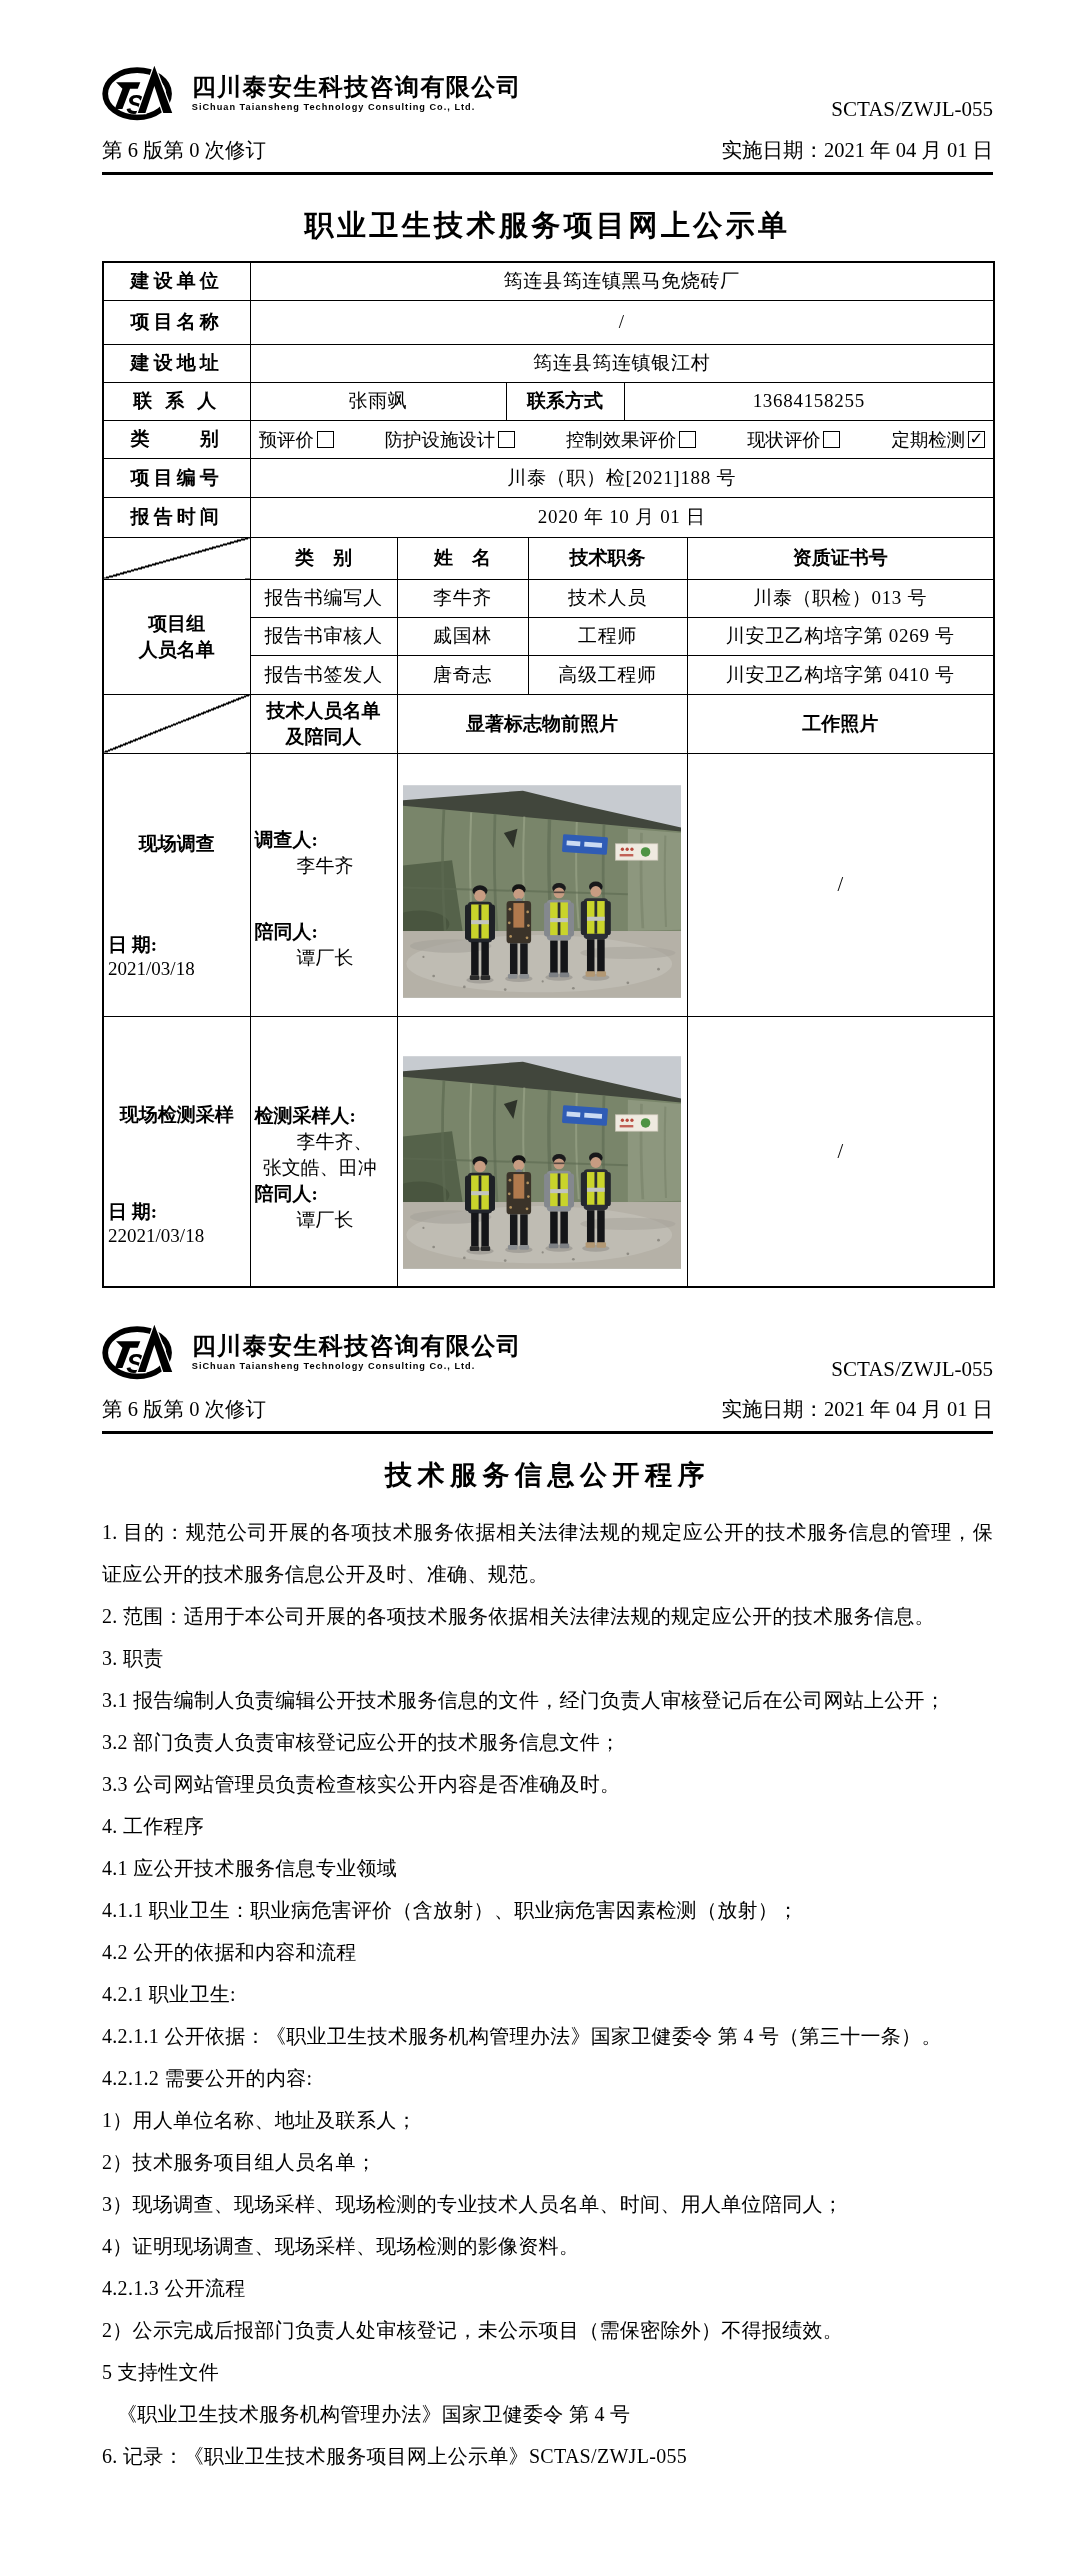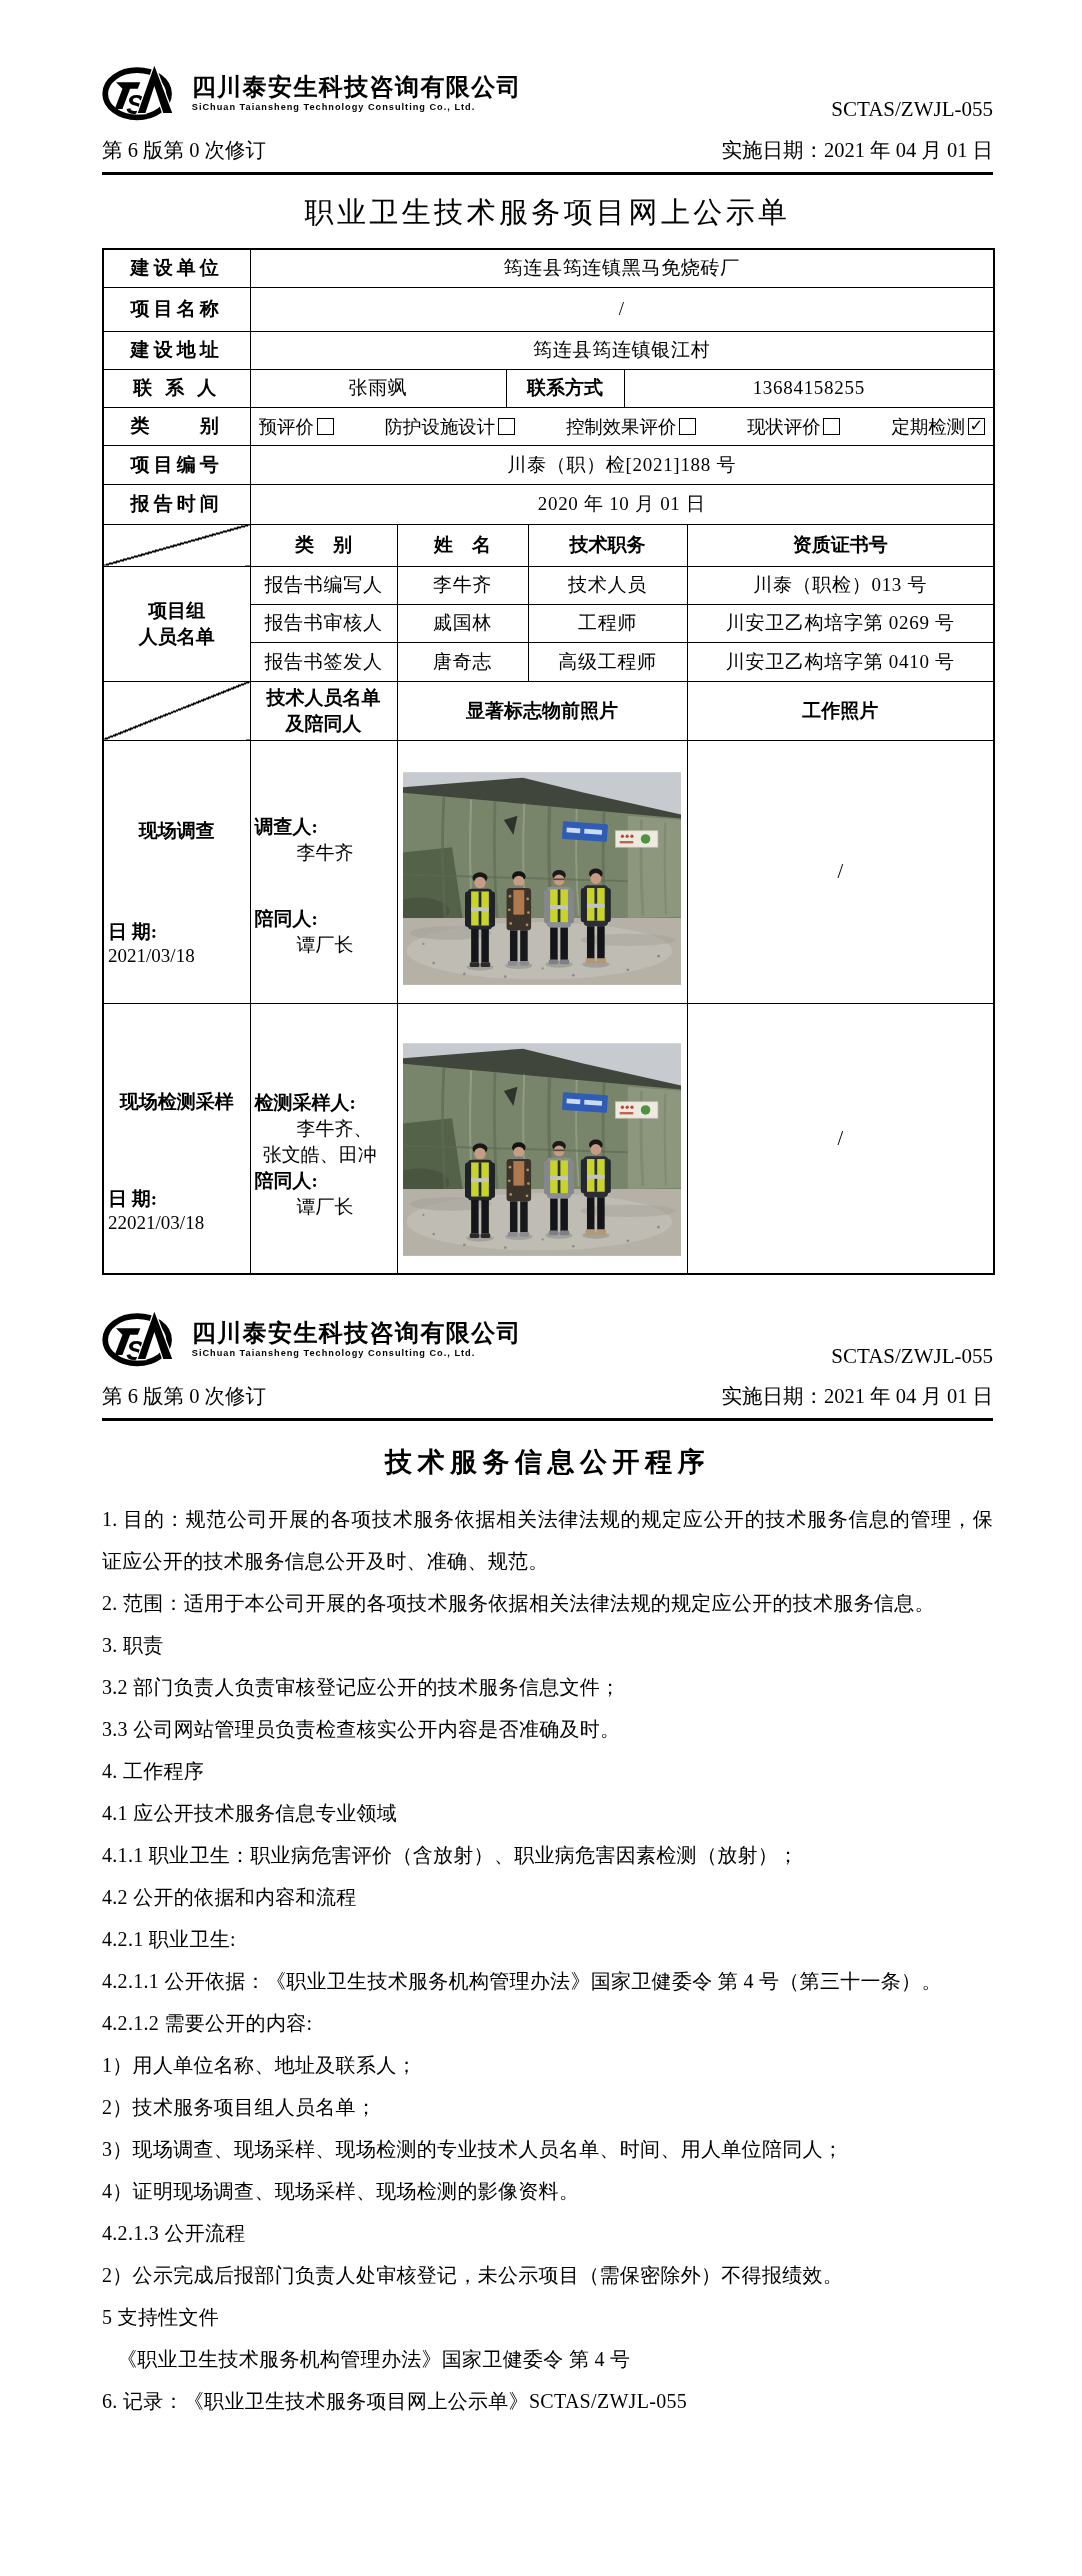--- a/index.html
+++ b/index.html
@@ -21,21 +21,21 @@
     font-weight:bold; font-size:24px; letter-spacing:1.4px; line-height:1.15;
   }
   .company-en {
     font-family:"Liberation Sans","DejaVu Sans",sans-serif;
     font-weight:bold; font-size:9.2px; letter-spacing:1px; margin-top:1.4px;
   }
   .doc-code { font-size:21px; padding-bottom:2.7px; }
   .hdr-rev { display:flex; justify-content:space-between; font-size:20.5px; margin-top:11px; padding-bottom:8.2px; }
   .rule { border-top:3.4px solid #000; }
 
-  .page-title { text-align:center; font-size:29px; font-weight:normal; letter-spacing:3.4px; margin:18px 0 15px; }
+  .page-title { text-align:center; font-size:29px; font-weight:bold; letter-spacing:3.4px; margin:31px 0 15px; }
   .page-title2 { text-align:center; font-size:27px; font-weight:600; letter-spacing:5.5px; margin:23px 0 17.7px; }
 
   
   table.form { border-collapse:collapse; table-layout:fixed; width:891px; border:2px solid #000; }
   table.form td { border:1.4px solid #000; font-size:19px; text-align:center; vertical-align:middle; padding:1.4px 4.1px; overflow:hidden; }
   td.lbl { font-weight:bold; letter-spacing:4.1px; }
   td.lbl-tight { font-weight:bold; letter-spacing:0; padding:1.4px 1.4px; }
   td.val { letter-spacing:0.7px; }
   td.diag {
     background-image:linear-gradient(to bottom right,
@@ -383,20 +383,21 @@
     </div>
     <div class="rule"></div>
   </div>
 
   <div class="page-title2">技术服务信息公开程序</div>
 
   <div class="proc">
     <p>1. 目的：规范公司开展的各项技术服务依据相关法律法规的规定应公开的技术服务信息的管理，保证应公开的技术服务信息公开及时、准确、规范。</p>
     <p>2. 范围：适用于本公司开展的各项技术服务依据相关法律法规的规定应公开的技术服务信息。</p>
     <p>3. 职责</p>
+    <p>3.1 报告编制人负责编辑公开技术服务信息的文件，经门负责人审核登记后在公司网站上公开；</p>
     <p>3.2 部门负责人负责审核登记应公开的技术服务信息文件；</p>
     <p>3.3 公司网站管理员负责检查核实公开内容是否准确及时。</p>
     <p>4. 工作程序</p>
     <p>4.1 应公开技术服务信息专业领域</p>
     <p>4.1.1 职业卫生：职业病危害评价（含放射）、职业病危害因素检测（放射）；</p>
     <p>4.2 公开的依据和内容和流程</p>
     <p>4.2.1 职业卫生:</p>
     <p>4.2.1.1 公开依据：《职业卫生技术服务机构管理办法》国家卫健委令 第 4 号（第三十一条）。</p>
     <p>4.2.1.2 需要公开的内容:</p>
     <p>1）用人单位名称、地址及联系人；</p>

